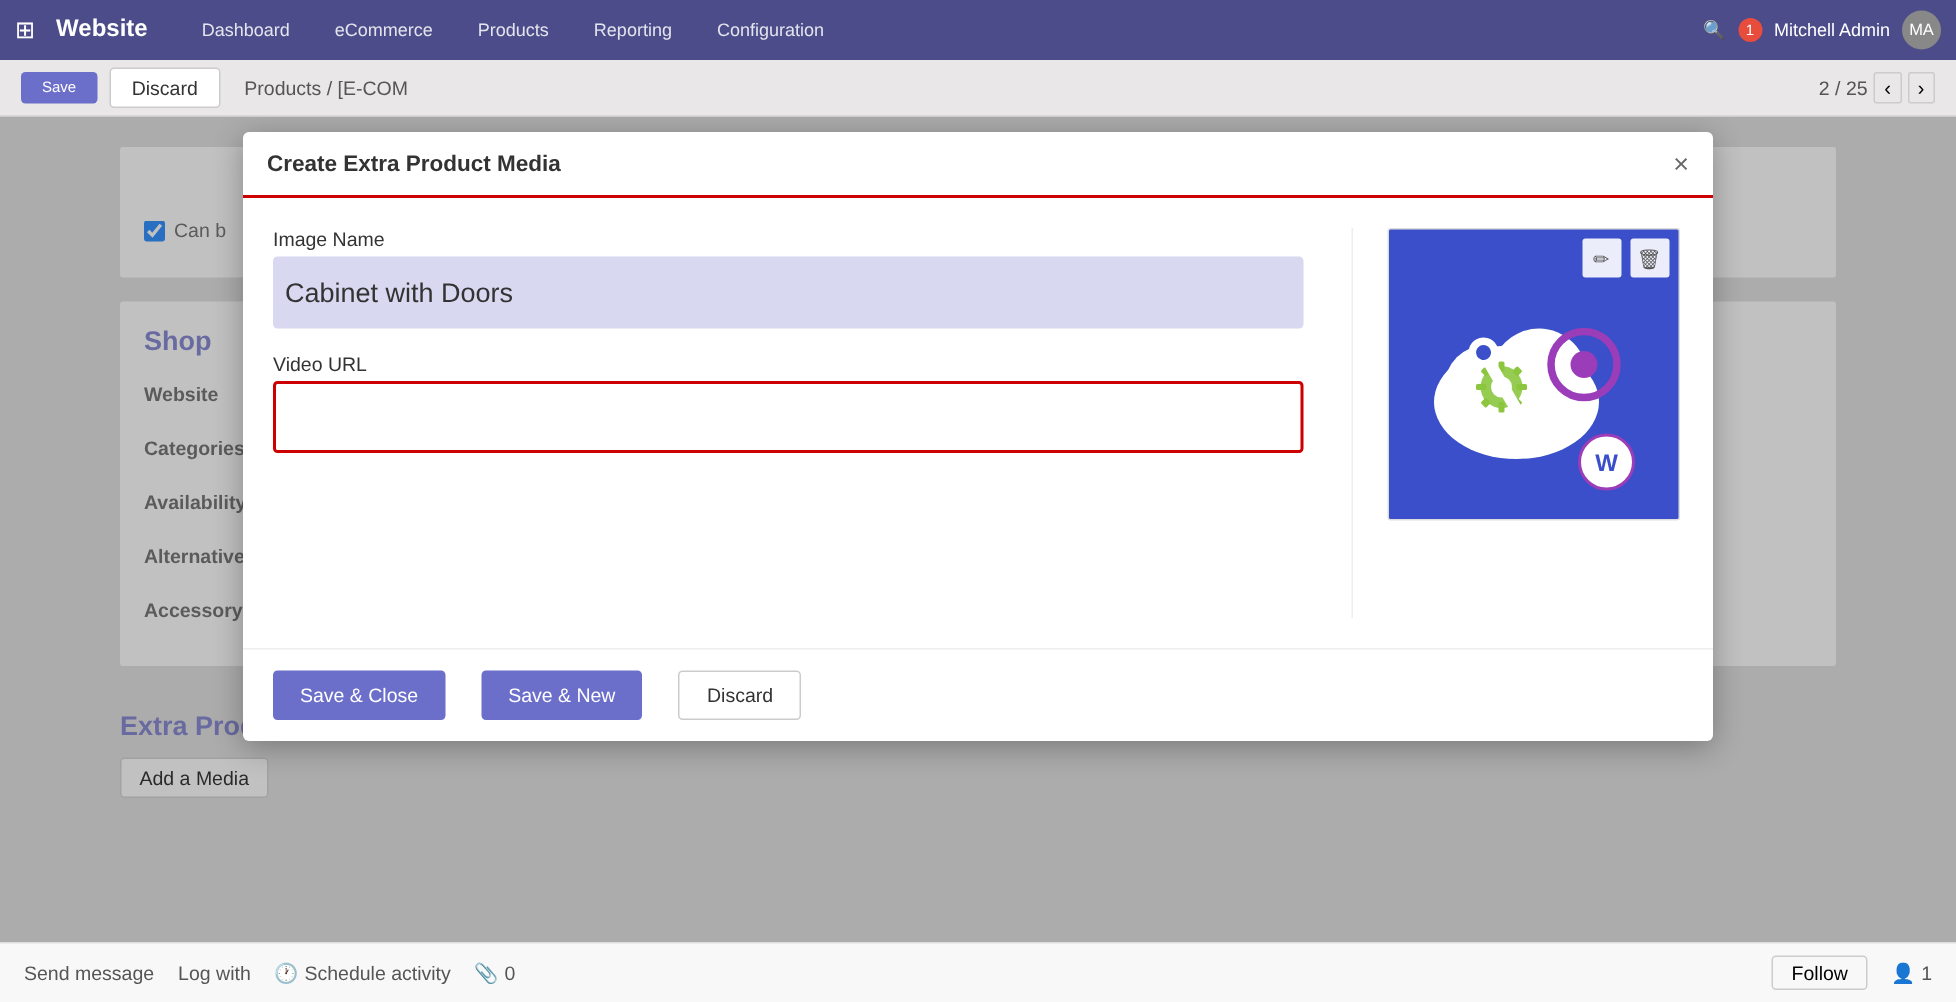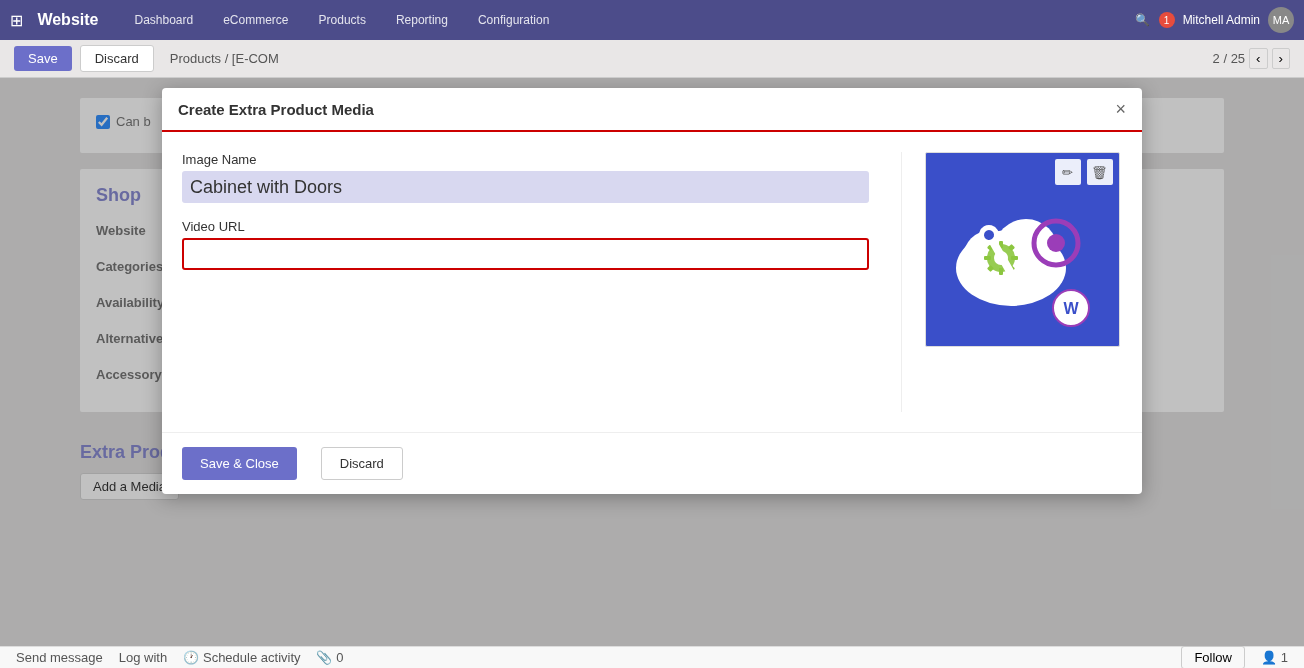--- a/index.html
+++ b/index.html
@@ -33,21 +33,21 @@
       gap: 8px;
       border-bottom: 1px solid #ccc;
     }
     .breadcrumb-bar .btn-save {
       background: #6c6fc9;
       color: white;
       border: none;
       padding: 5px 14px;
       border-radius: 3px;
       cursor: pointer;
-      font-size: 13px;
+      font-size: 10px;
     }
     .breadcrumb-bar .btn-discard {
       background: white;
       color: #333;
       border: 1px solid #ccc;
       padding: 5px 14px;
       border-radius: 3px;
       cursor: pointer;
       font-size: 13px;
     }
@@ -70,33 +70,33 @@
       top: 0; left: 0; right: 0; bottom: 0;
       background: rgba(200, 200, 200, 0.45);
       padding: 20px 80px;
     }
     .bg-section-title { font-size: 18px; color: #6c6fc9; font-weight: bold; margin-bottom: 10px; }
     .bg-form-row { display: flex; margin-bottom: 8px; align-items: center; }
     .bg-form-label { width: 160px; font-weight: bold; color: #555; font-size: 13px; }
     .bg-form-field { flex: 1; }
     .bg-input { width: 300px; height: 28px; border: 1px solid #ccc; border-radius: 2px; background: white; }
     .bg-select { width: 320px; height: 28px; border: 1px solid #ccc; border-radius: 2px; background: white; display: flex; align-items: center; justify-content: space-between; padding: 0 6px; font-size: 12px; color: #555; }
-    .bg-checkbox { display: flex; align-items: center; gap: 6px; color: #555; }
+    .bg-checkbox { display: flex; align-items: center; gap: 6px; color: #555; margin-top: 32px; }
     .bg-checkbox input { width: 14px; height: 14px; }
 
     .extra-media-section { margin-top: 30px; }
     .add-media-btn { border: 1px solid #ccc; background: white; padding: 5px 12px; border-radius: 3px; cursor: pointer; font-size: 13px; }
 
     
     .bottom-bar {
       position: absolute;
       bottom: 0;
       left: 0;
       right: 0;
-      height: 22px;
+      height: 40px;
       background: #f8f8f8;
       border-top: 1px solid #ddd;
       display: flex;
       align-items: center;
       padding: 0 16px;
       gap: 16px;
     }
     .bottom-btn { background: none; border: none; color: #555; cursor: pointer; font-size: 13px; }
     .follow-btn { margin-left: auto; background: none; border: 1px solid #ccc; padding: 3px 12px; border-radius: 3px; cursor: pointer; font-size: 13px; }
     .follower-count { font-size: 13px; color: #555; }
@@ -136,21 +136,21 @@
       gap: 20px;
       min-height: 300px;
     }
 
     .modal-form { flex: 1; padding-right: 32px; border-right: 1px solid #eee; }
 
     .form-group { margin-bottom: 16px; }
     .form-label { font-size: 13px; color: #333; margin-bottom: 4px; display: block; }
     .form-input {
       width: 100%;
-      height: 32px;
+      height: 48px;
       border: 1px solid #ccc;
       border-radius: 3px;
       padding: 0 8px;
       font-size: 14px;
       outline: none;
     }
     .form-input.image-name-input {
       background: #d8d8f0;
       border: none;
       font-size: 18px;
@@ -392,20 +392,21 @@
               <circle cx="145" cy="155" r="18" fill="white" stroke="#9b3db8" stroke-width="2"></circle>
               <text x="145" y="161" text-anchor="middle" font-size="16" font-weight="bold" fill="#3a4fc9">W</text>
             </svg>
           </div>
         </div>
 
       </div>
 
       <div class="modal-footer">
         <button class="btn-primary">Save &amp; Close</button>
+        <button class="btn-secondary">Save &amp; New</button>
         <button class="btn-discard-footer">Discard</button>
       </div>
 
     </div>
   </div>
 
   <div class="bottom-bar">
     <button class="bottom-btn">Send message</button>
     <button class="bottom-btn">Log with</button>
     <button class="bottom-btn">

